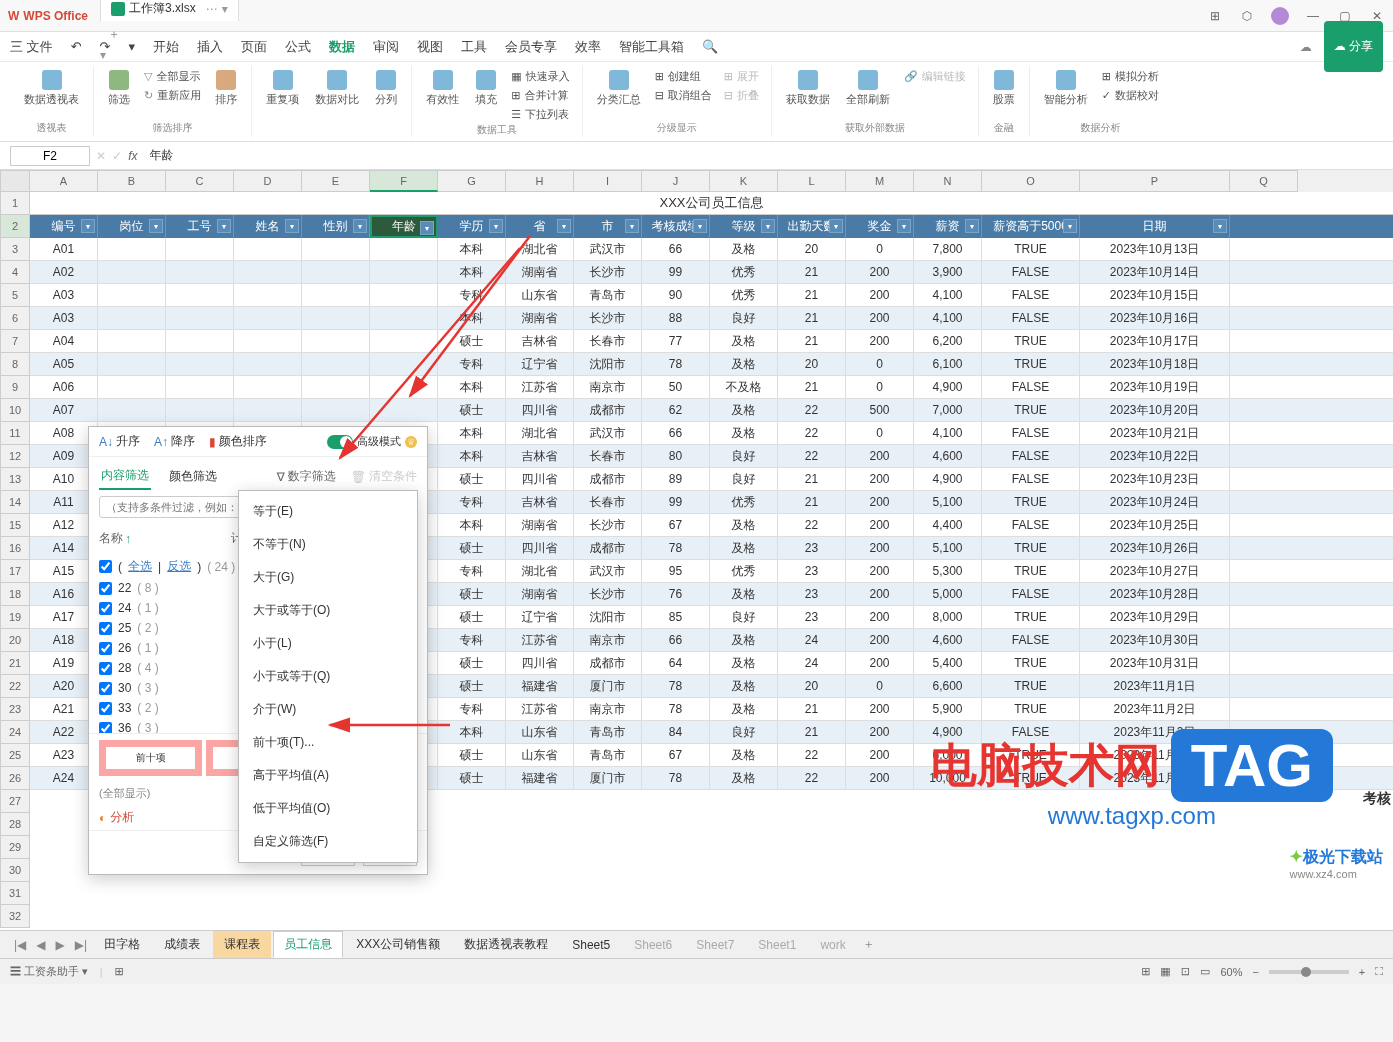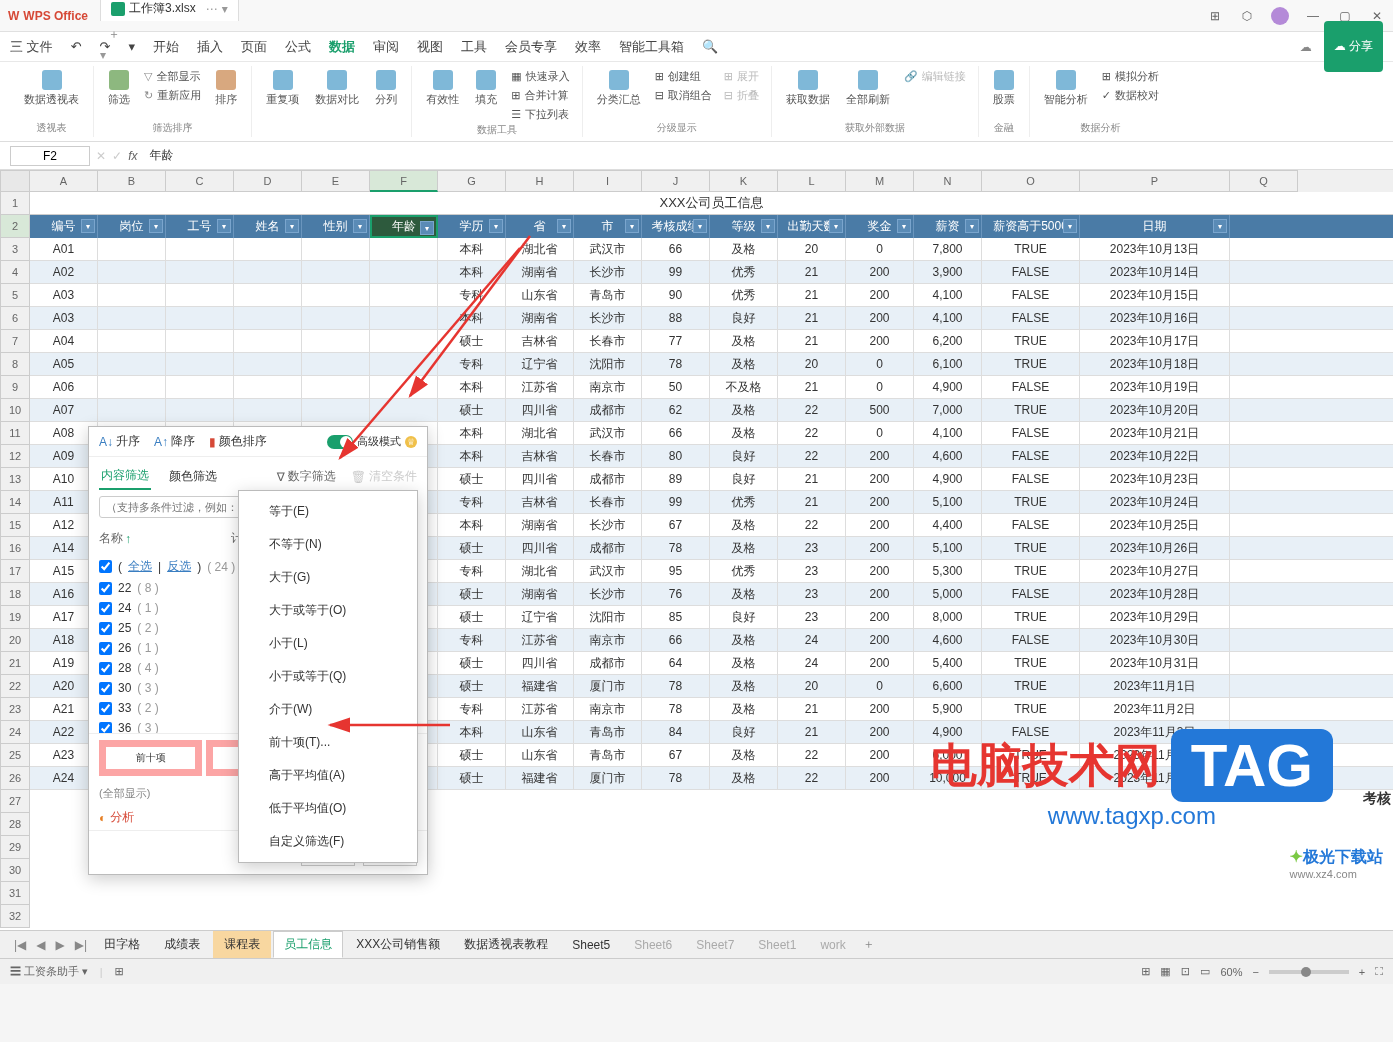--- a/index.html
+++ b/index.html
@@ -89,21 +89,21 @@
 .filterpop .fp-list .item .sel { color: #3a7ec1; text-decoration: underline; cursor: pointer; }
 .filterpop .fp-quick { display: flex; padding: 6px 10px; gap: 4px; border-top: 1px solid #eee; }
 .filterpop .fp-quick .qb { flex: 1; padding: 4px; border: 7px solid #fca5a5; text-align: center; font-size: 10px; cursor: pointer; }
 .filterpop .fp-status { padding: 4px 10px; font-size: 11px; color: #888; }
 .filterpop .fp-analyze { padding: 4px 10px; font-size: 12px; color: #d64937; cursor: pointer; display: flex; align-items: center; gap: 4px; }
 .filterpop .fp-btns { display: flex; justify-content: flex-end; gap: 8px; padding: 8px 10px; border-top: 1px solid #eee; }
 .filterpop .fp-btns button { padding: 4px 14px; border: 1px solid #ccc; background: #fff; cursor: pointer; font-size: 12px; }
 
 
 .numsubmenu { position: absolute; left: 238px; top: 320px; width: 180px; background: #fff; border: 1px solid #bbb; box-shadow: 0 4px 16px rgba(0,0,0,0.2); z-index: 110; padding: 4px 0; }
-.numsubmenu .nsitem { padding: 8px 30px; font-size: 12px; cursor: pointer; }
+.numsubmenu .nsitem { padding: 8px 14px; font-size: 12px; cursor: pointer; }
 
 
 .arrow { position: absolute; z-index: 200; pointer-events: none; }
 
 
 .sheettabs { height: 28px; background: #f0f0f0; display: flex; align-items: center; padding: 0 10px; gap: 2px; border-top: 1px solid #ccc; }
 .sheettabs .navbtn { padding: 0 4px; color: #888; cursor: pointer; }
 .sheettabs .stab { padding: 4px 10px; font-size: 12px; cursor: pointer; border: 1px solid transparent; }
 .sheettabs .stab.active { background: #fff; border: 1px solid #ccc; border-bottom-color: #fff; }
 .sheettabs .stab.orange { background: #f8d7a0; }

